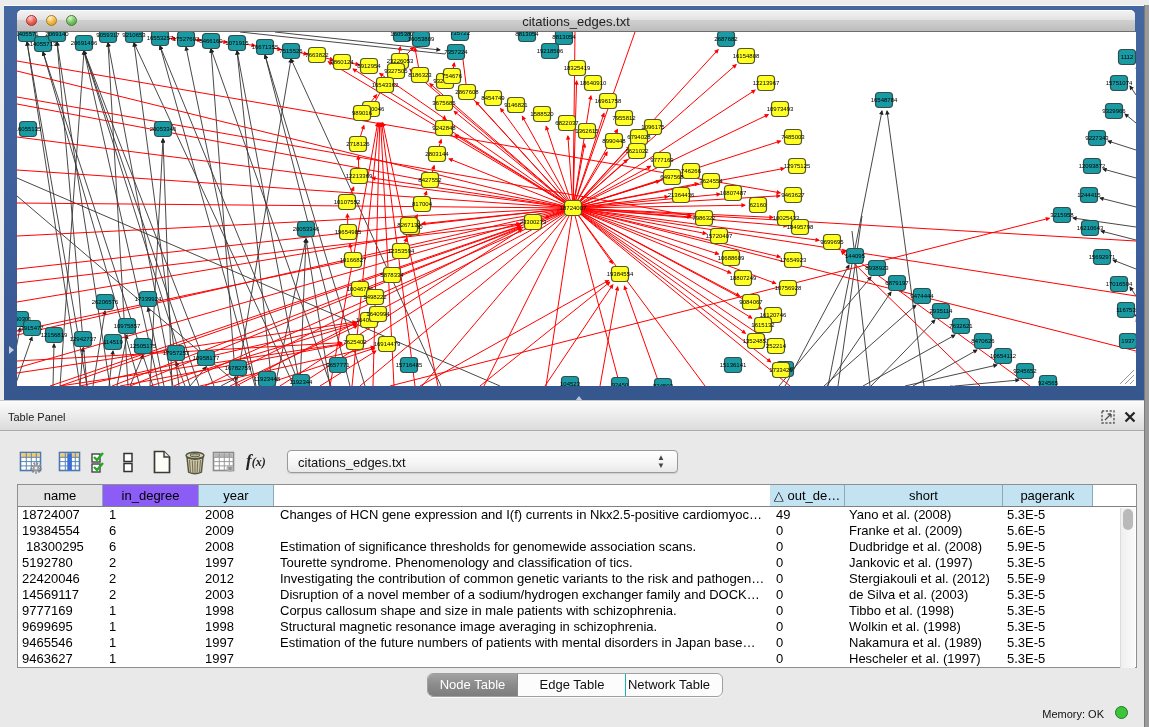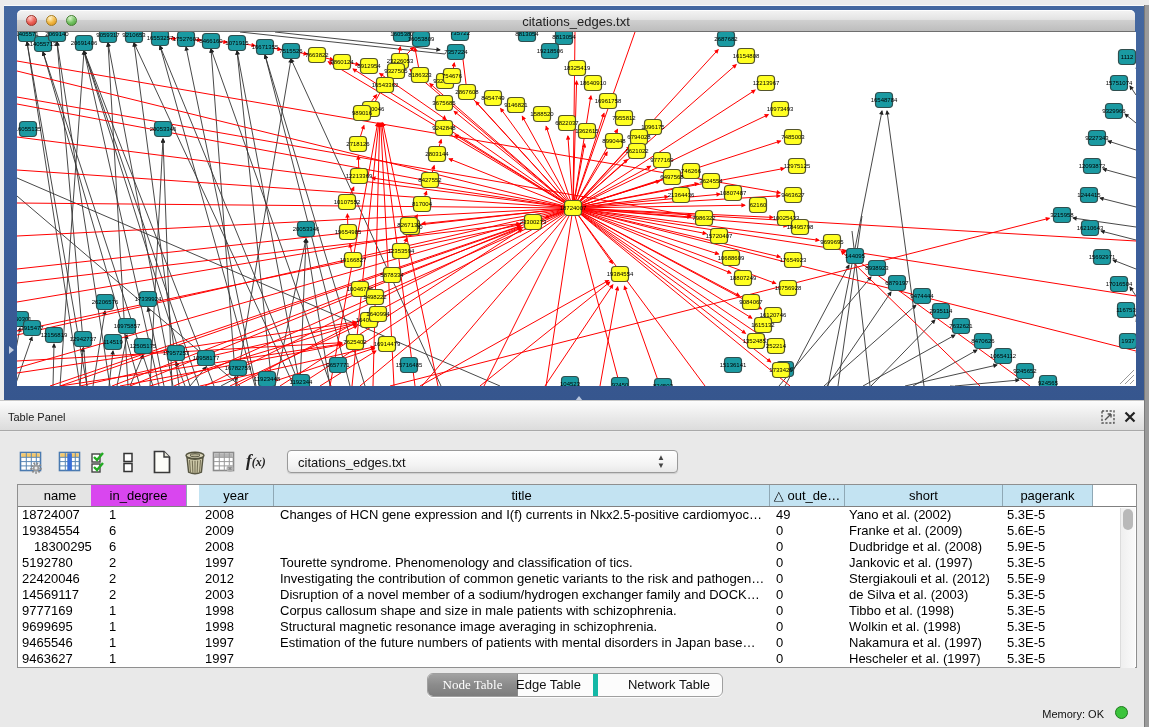--- a/index.html
+++ b/index.html
@@ -73,22 +73,22 @@
   #vsb .th { position:absolute; left:2px; top:1px; width:10px; height:21px;
              border-radius:5px; background:#b9b9b9; }
 
   
   #tabs { position:absolute; left:427px; top:241px; width:296px; height:24px;
           border:1px solid #9f9f9f; border-radius:6px; background:#fcfcfc;
           box-shadow:0 1px 0 rgba(255,255,255,.8); font-size:13px; }
   .seg { position:absolute; top:0; height:22px; line-height:22px; text-align:center; color:#111; }
   #seg1 { left:0; width:90px; border-radius:5px 0 0 5px; color:#fff;
           background:linear-gradient(180deg,#a2a2a2,#8b8b8b 50%,#7d7d7d);
-          border-right:1px solid #8a8a8a;font-family:Liberation Serif, serif; }
-  #seg2 { left:76px; width:94px; border-right:5px solid #14b8a6; }
+          border-right:1px solid #8a8a8a; }
+  #seg2 { left:91px; width:107px; border-right:1px solid #14b8a6; }
   #seg3 { left:187px; width:108px; }
 
   
   #mem { position:absolute; right:40px; top:276px; font-size:11px; color:#111; }
   #memdot { position:absolute; right:16px; top:274px; width:13px; height:13px;
             border-radius:50%; background:#3cc43c; border:1.5px solid #1f7a1f; }
 </style>
 </head>
 <body>
   <div class="abs" id="desktop">
@@ -706,49 +706,49 @@
     </svg>
     <div class="ticon" style="left:246px;top:19px;width:30px;font-family:'Liberation Serif',serif;font-style:italic;font-weight:bold;font-size:17px;color:#222">f<span style="font-size:12px">(x)</span></div>
     <div id="combo">
       <span class="txt">citations_edges.txt</span>
       <span class="arr">▲<br>▼</span>
     </div>
 
     <div id="tbl">
       <div class="hrow">
         <div class="hc" style="left:0px;width:85px;background:#e4e4e4">name</div>
-        <div class="hc" style="left:73px;width:96px;background:#d946ef">in_degree</div>
+        <div class="hc" style="left:85px;width:96px;background:#8b5cf6">in_degree</div>
         <div class="hc" style="left:181px;width:75px;background:#c3e3f2">year</div>
-        <div class="hc" style="left:256px;width:496px;background:#c3e3f2">title</div>
         <div class="hc" style="left:752px;width:75px;background:#c3e3f2">△ out_de…</div>
         <div class="hc" style="left:827px;width:158px;background:#c3e3f2">short</div>
         <div class="hc" style="left:985px;width:90px;background:#c3e3f2">pagerank</div>
       </div>
       <div class="rows">
         <div class="r" style="top:0px">
           <span class="c" style="left:4px;width:80px">18724007</span>
           <span class="c" style="left:91px;width:88px">1</span>
           <span class="c" style="left:187px;width:70px">2008</span>
           <span class="c" style="left:262px;width:490px">Changes of HCN gene expression and I(f) currents in Nkx2.5-positive cardiomyoc…</span>
           <span class="c" style="left:758px;width:68px">49</span>
-          <span class="c" style="left:831px;width:156px">Yano et al. (2002)</span>
+          <span class="c" style="left:831px;width:156px">Yano et al. (2008)</span>
           <span class="c" style="left:989px;width:86px">5.3E-5</span>
         </div>
         <div class="r" style="top:16px">
           <span class="c" style="left:4px;width:80px">19384554</span>
           <span class="c" style="left:91px;width:88px">6</span>
           <span class="c" style="left:187px;width:70px">2009</span>
           <span class="c" style="left:758px;width:68px">0</span>
           <span class="c" style="left:831px;width:156px">Franke et al. (2009)</span>
           <span class="c" style="left:989px;width:86px">5.6E-5</span>
         </div>
         <div class="r" style="top:32px">
-          <span class="c" style="left:16px;width:80px">18300295</span>
+          <span class="c" style="left:8px;width:80px">18300295</span>
           <span class="c" style="left:91px;width:88px">6</span>
           <span class="c" style="left:187px;width:70px">2008</span>
+          <span class="c" style="left:262px;width:490px">Estimation of significance thresholds for genomewide association scans.</span>
           <span class="c" style="left:758px;width:68px">0</span>
           <span class="c" style="left:831px;width:156px">Dudbridge et al. (2008)</span>
           <span class="c" style="left:989px;width:86px">5.9E-5</span>
         </div>
         <div class="r" style="top:48px">
           <span class="c" style="left:4px;width:80px">5192780</span>
           <span class="c" style="left:91px;width:88px">2</span>
           <span class="c" style="left:187px;width:70px">1997</span>
           <span class="c" style="left:262px;width:490px">Tourette syndrome. Phenomenology and classification of tics.</span>
           <span class="c" style="left:758px;width:68px">0</span>
@@ -790,21 +790,21 @@
           <span class="c" style="left:758px;width:68px">0</span>
           <span class="c" style="left:831px;width:156px">Wolkin et al. (1998)</span>
           <span class="c" style="left:989px;width:86px">5.3E-5</span>
         </div>
         <div class="r" style="top:128px">
           <span class="c" style="left:4px;width:80px">9465546</span>
           <span class="c" style="left:91px;width:88px">1</span>
           <span class="c" style="left:187px;width:70px">1997</span>
           <span class="c" style="left:262px;width:490px">Estimation of the future numbers of patients with mental disorders in Japan base…</span>
           <span class="c" style="left:758px;width:68px">0</span>
-          <span class="c" style="left:831px;width:156px">Nakamura et al. (1997)</span>
+          <span class="c" style="left:831px;width:156px">Nakamura et al. (1989)</span>
           <span class="c" style="left:989px;width:86px">5.3E-5</span>
         </div>
         <div class="r" style="top:144px">
           <span class="c" style="left:4px;width:80px">9463627</span>
           <span class="c" style="left:91px;width:88px">1</span>
           <span class="c" style="left:187px;width:70px">1997</span>
           <span class="c" style="left:758px;width:68px">0</span>
           <span class="c" style="left:831px;width:156px">Hescheler et al. (1997)</span>
           <span class="c" style="left:989px;width:86px">5.3E-5</span>
         </div>

